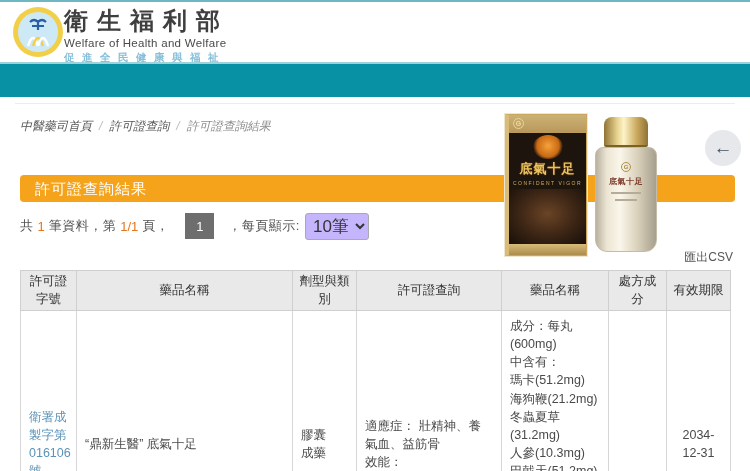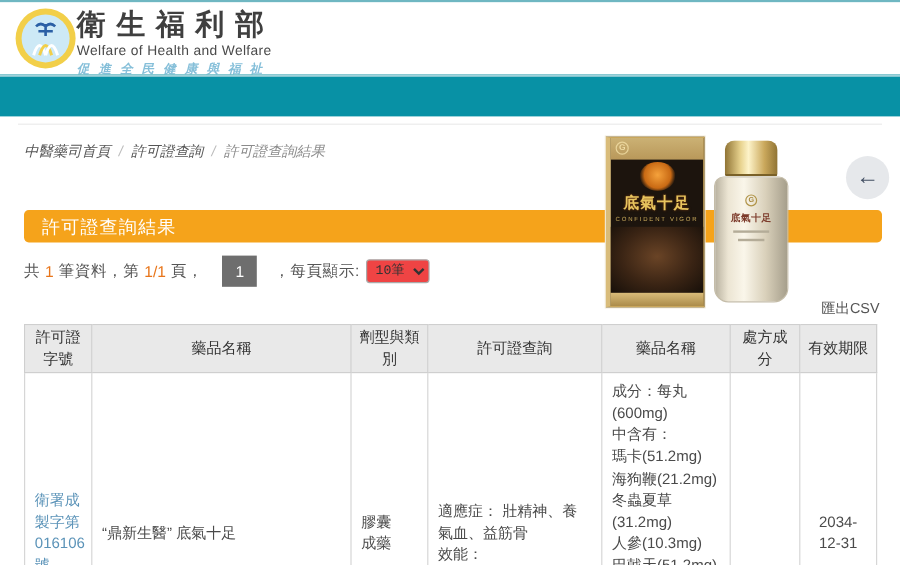--- a/index.html
+++ b/index.html
@@ -8,21 +8,21 @@
 
   
   .topline { position:absolute; top:0; left:0; width:750px; height:2px; background:#6fb7c2; }
 
   
   .header { position:absolute; top:2px; left:0; width:750px; height:48px; background:#fff; }
   .logo { position:absolute; left:12px; top:4px; width:52px; height:52px; }
   .titles { position:absolute; left:64px; top:5px; }
   .site-title { font-size:24px; color:#3f3f3f; font-weight:600; letter-spacing:9px; line-height:1.2; }
   .site-sub { font-size:11.5px; color:#4a4a4a; margin-top:1px; letter-spacing:0.3px; }
-  .site-tagline { font-size:10.5px; color:#85bfd9; font-weight:bold; letter-spacing:7.5px; margin-top:2px;font-style:italic; }
+  .site-tagline { font-size:10.5px; color:#85bfd9; font-weight:bold; letter-spacing:7.5px; margin-top:2px; }
 
   
   .navbar { position:absolute; top:62px; left:0; width:750px; height:35px; background:#0891a5; border-top:2px solid #9ed2da; }
   .subline { position:absolute; top:103px; left:15px; width:720px; height:1px; background:#ececec; }
 
   
   .breadcrumb { position:absolute; top:118px; left:20px; font-size:12px; color:#555;font-style:italic; }
   .breadcrumb .sep { color:#bbb; margin:0 7px; }
   .breadcrumb .crumb { color:#555; cursor:pointer; }
   .breadcrumb .current { color:#8b8b8b; }
@@ -62,22 +62,22 @@
   .back-btn { position:absolute; left:705px; top:130px; width:36px; height:36px; border-radius:50%;
     background:#e6e8eb; z-index:2; display:flex; align-items:center; justify-content:center;
     color:#434f63; font-size:19px; font-weight:bold; cursor:pointer; }
 
   
   .pager { position:absolute; top:212px; left:20px; height:28px; display:flex; align-items:center; font-size:13px; color:#555; }
   .pager .accent { color:#e8751a; margin:0 4px; }
   .pager .txt { letter-spacing:0.5px; }
   .page-box { width:29px; height:26px; background:#6e6e6e; color:#fff; font-size:13px;
     display:flex; align-items:center; justify-content:center; margin:0 14px 0 16px; cursor:pointer; }
-  .per-select { font-size:11px; color:#333; border:1px solid #aaa; border-radius:3px; padding:2px 3px;
-    background:#ef4444; margin-left:5px; font-family:Liberation Mono, monospace; }
+  .per-select { font-size:17px; color:#333; border:1px solid #aaa; border-radius:3px; padding:2px 3px;
+    background:#c4b5fd; margin-left:5px; font-family:Liberation Sans, sans-serif; }
 
   .export-csv { position:absolute; top:249px; right:17px; font-size:12px; color:#555; cursor:pointer; }
 
   
   .result-table { position:absolute; top:270px; left:20px; width:710px; border-collapse:collapse; table-layout:fixed;
     font-size:12.5px; color:#4a4a4a; }
   .result-table th { background:#e9e9e9; border:1px solid #cfcfcf; font-weight:normal; color:#333;
     height:40px; text-align:center; padding:2px 4px; line-height:1.4; }
   .result-table td { border:1px solid #d6d6d6; vertical-align:middle; padding:6px 8px; line-height:1.45; background:#fff; }
   .preline { white-space:pre-line; }

